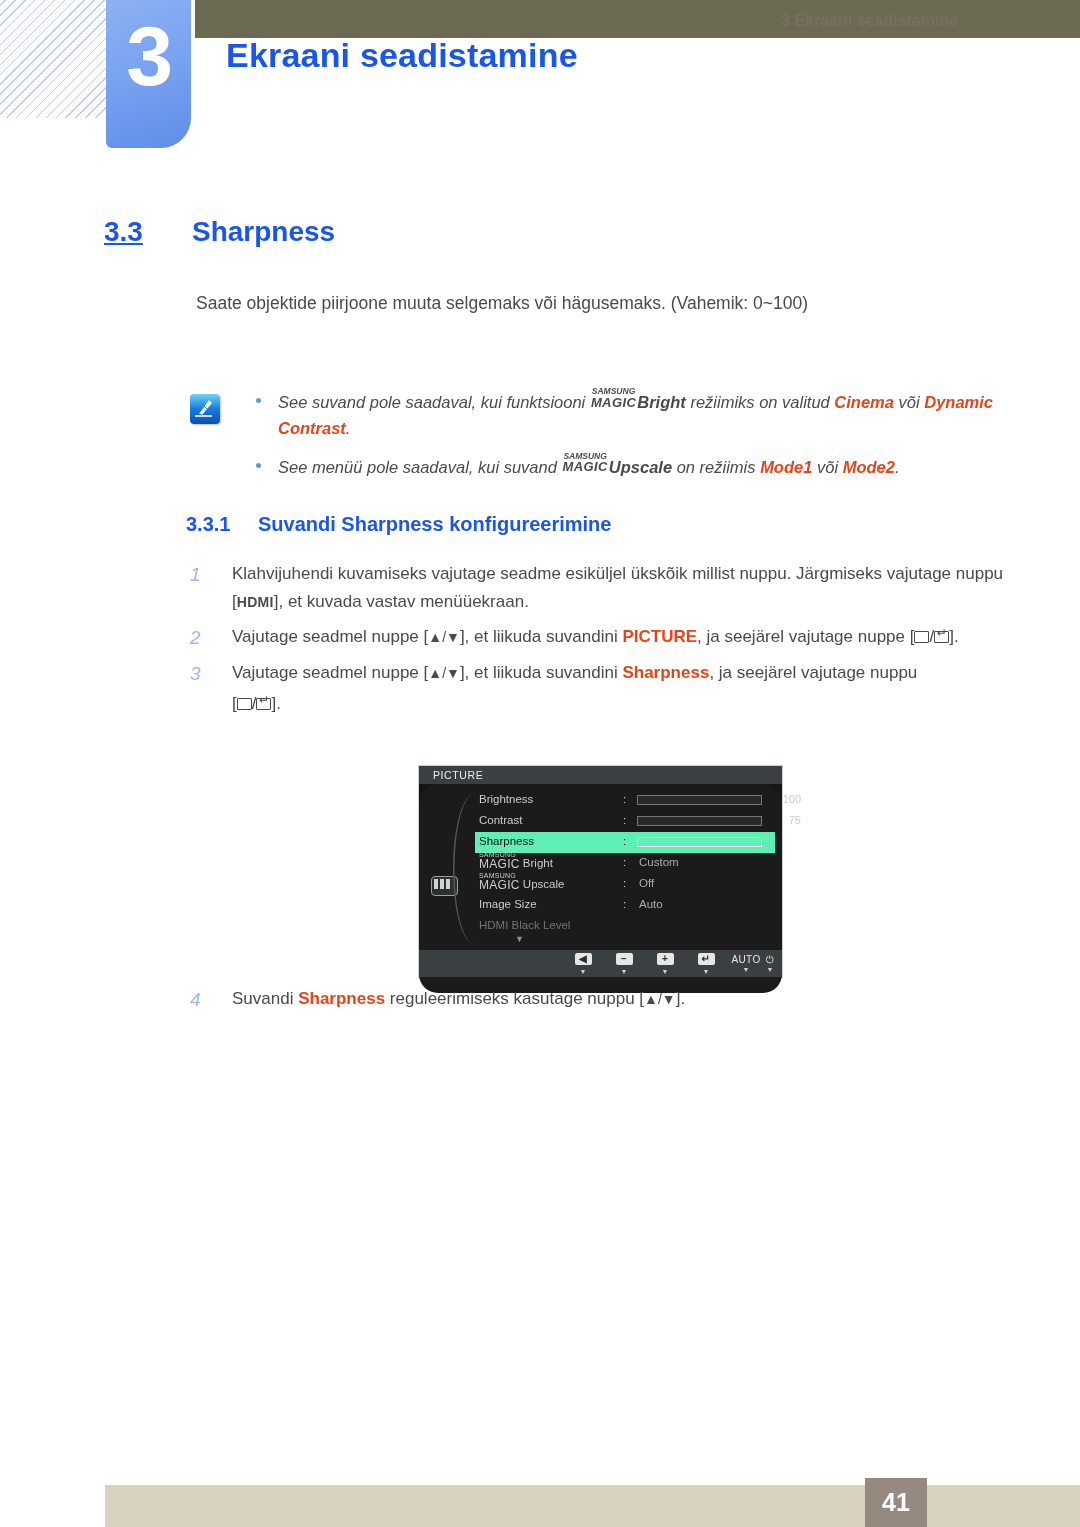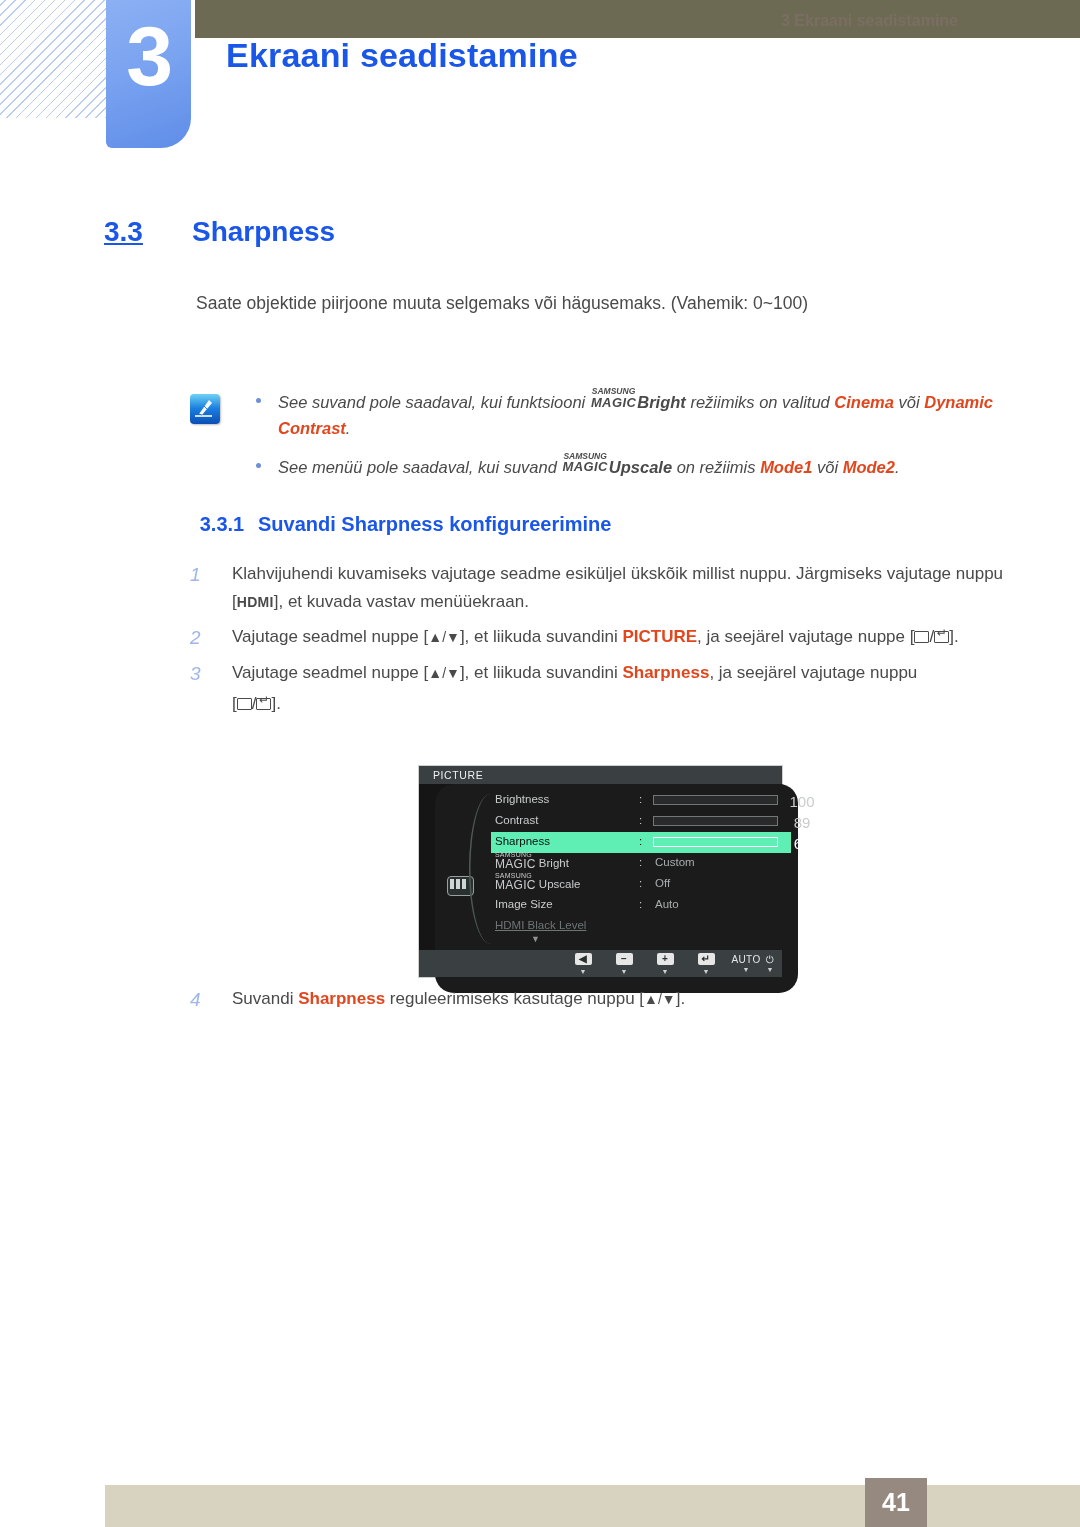--- a/index.html
+++ b/index.html
@@ -156,21 +156,21 @@
   
   .subsection {
     position: absolute;
     left: 186px;
     top: 513px;
     font-size: 20px;
     font-weight: bold;
     color: #1a56e8;
     white-space: nowrap;
   }
-  .subsection .snum { display: inline-block; width: 72px; text-align: center; }
+  .subsection .snum { display: inline-block; width: 72px; }
 
   
   .steps {
     position: absolute;
     left: 188px;
     top: 560px;
     width: 828px;
     font-size: 17px;
     line-height: 1.62;
     color: #4a4a4a;
@@ -245,21 +245,21 @@
     background: #3a3f42;
     color: #f0f0f0;
     font-size: 10.5px;
     letter-spacing: 0.6px;
     line-height: 18px;
     padding-left: 14px;
     box-sizing: border-box;
   }
   .osd-body {
     position: absolute;
-    left: 16px; top: 18px;
+    left: 0; top: 18px;
     width: 363px; height: 209px;
     background: #1b1b1b;
     border-radius: 19px;
   }
   .osd-left-icon {
     position: absolute;
     left: 12px; top: 92px;
     width: 25px; height: 18px;
     border: 1.5px solid #9aa0a0;
     border-radius: 4px;
@@ -322,22 +322,22 @@
     box-sizing: border-box;
   }
   .osd-bar .fill {
     height: 100%;
     background: #95a5a5;
   }
   .osd-num {
     position: absolute;
     left: 296px; top: 3px;
     width: 30px;
-    text-align: center;
-    font-size: 15px;
+    text-align: right;
+    font-size: 11px;
     color: #c9cdcd;
   }
   .osd-row.sel {
     background: #5fefb5;
   }
   .osd-row.sel .osd-label { color: #0d0d0d; }
   .osd-row.sel .osd-colon { color: #0d0d0d; }
   .osd-row.sel .osd-num { color: #ffffff; }
   .osd-row.sel .osd-bar {
     background: transparent;
@@ -370,21 +370,21 @@
     letter-spacing: 0.3px;
   }
   .magic-osd .mo-rest {
     display: inline-block;
     vertical-align: middle;
     font-size: 11.5px;
     color: #c9cdcd;
     padding-left: 3px;
     padding-top: 5px;
   }
-  .osd-row.dim .osd-label { color: #6e7575; text-decoration: underline; }
+  .osd-row.dim .osd-label { color: #6e7575; }
   .osd-caret {
     position: absolute;
     left: 96px; top: 150px;
     font-size: 9px;
     color: #8d9393;
   }
   .osd-foot {
     position: absolute;
     left: 0; bottom: 0;
     width: 363px; height: 27px;
@@ -537,21 +537,21 @@
         <span class="osd-label">Brightness</span>
         <span class="osd-colon">:</span>
         <span class="osd-bar"><span class="fill" style="width:100%"></span></span>
         <span class="osd-num">100</span>
       </div>
 
       <div class="osd-row">
         <span class="osd-label">Contrast</span>
         <span class="osd-colon">:</span>
         <span class="osd-bar"><span class="fill" style="width:75%"></span></span>
-        <span class="osd-num">89</span>
+        <span class="osd-num">75</span>
       </div>
 
       <div class="osd-row sel">
         <span class="osd-label">Sharpness</span>
         <span class="osd-colon">:</span>
         <span class="osd-bar"><span class="fill" style="width:60%"></span></span>
         <span class="osd-num">60</span>
       </div>
 
       <div class="osd-row">

